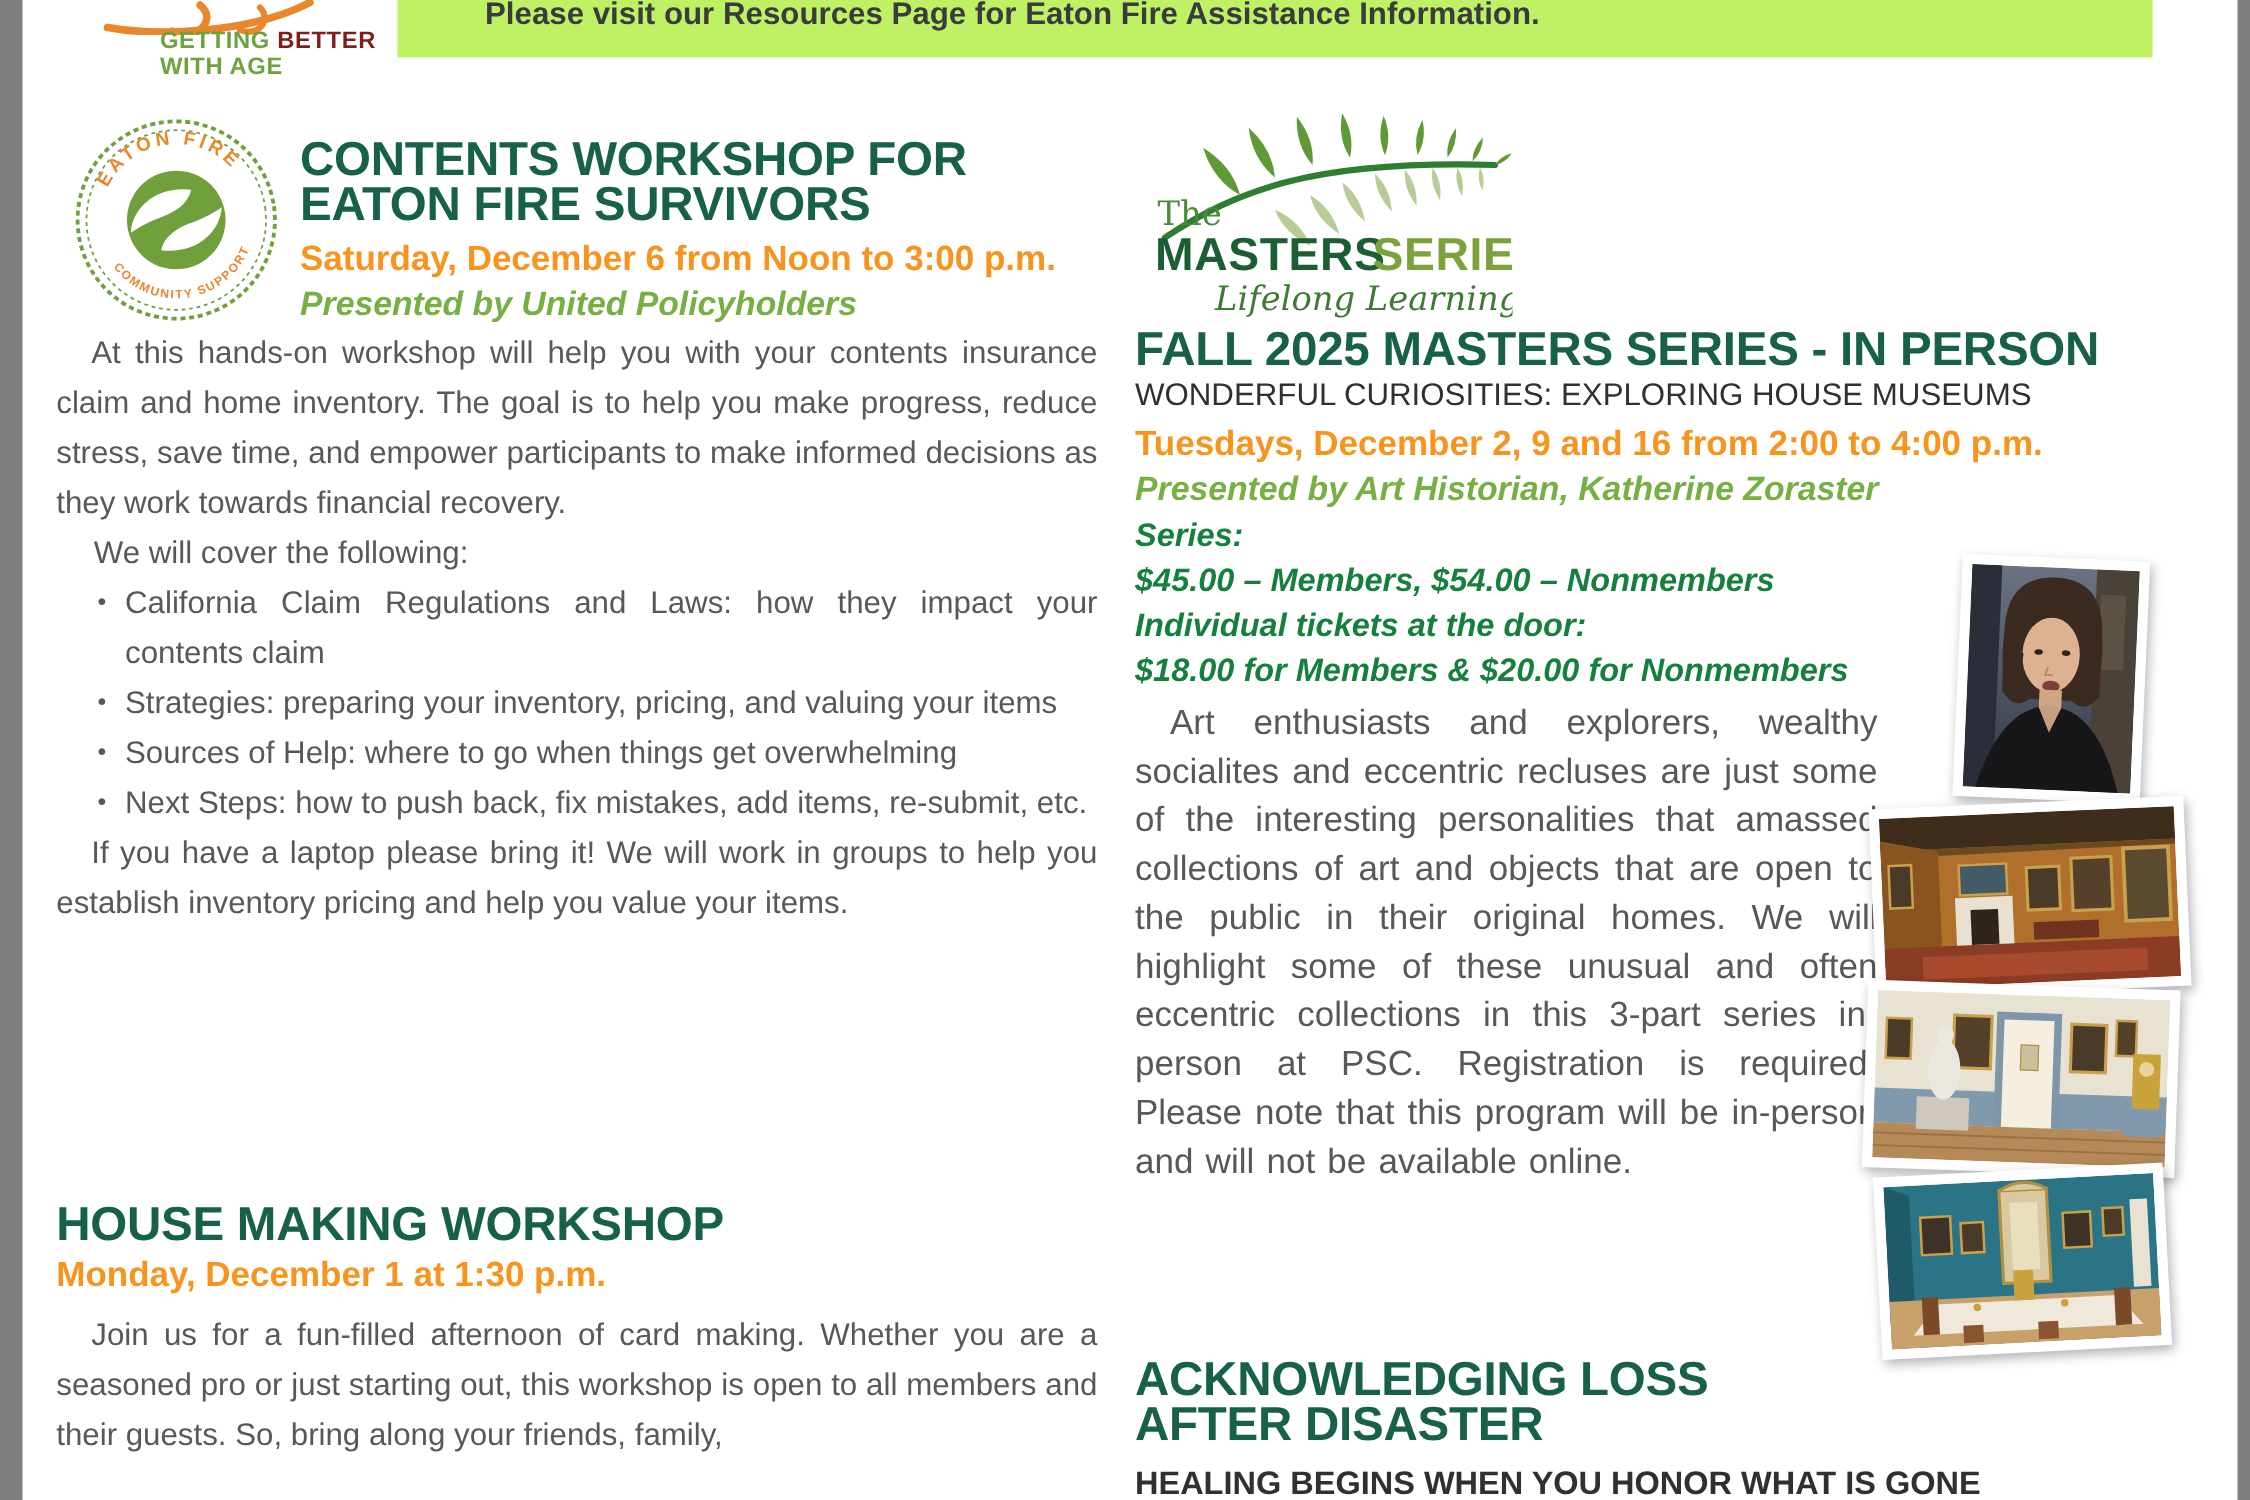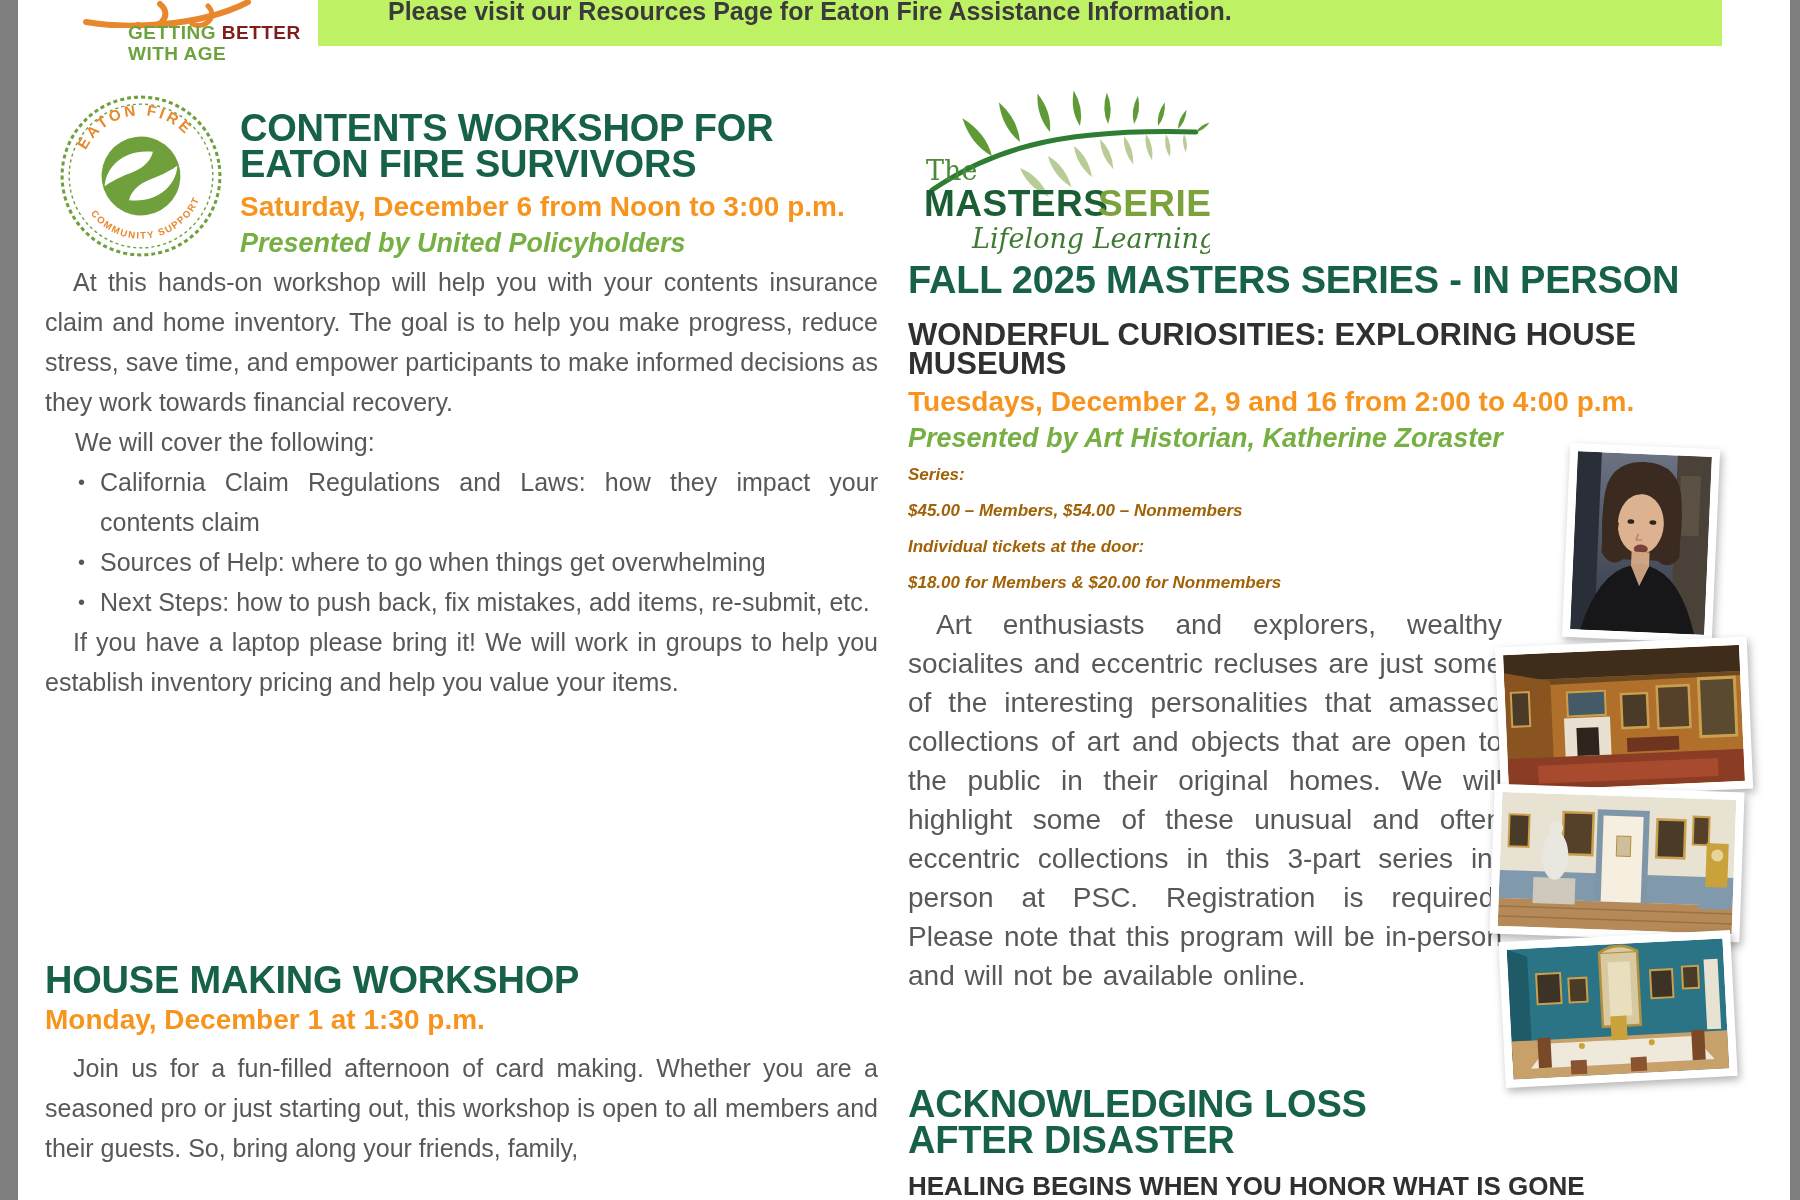--- a/index.html
+++ b/index.html
@@ -39,24 +39,24 @@
   ul.bullets{margin:0 0 0 33px;padding:0;list-style:none;}
   ul.bullets li{position:relative;padding-left:22px;text-align:justify;}
   ul.bullets li::before{content:"•";position:absolute;left:0;top:0;font-size:20px;color:#57585a;}
   .card-block{position:absolute;left:45px;top:962px;width:833px;}
   .card-block .dt-orange{margin-top:6px;}
   .card-block p{margin:12px 0 0 0;text-indent:28px;}
 
   
   .masters-logo{position:absolute;left:900px;top:76px;}
   .rc-text{position:absolute;left:908px;top:262px;width:850px;}
-  .rc-sub{color:#2f3031;font-weight:bold;font-size:31px;line-height:29px;margin-top:22px;}
+  .rc-sub{color:#2f3031;font-weight:normal;font-size:25px;line-height:29px;margin-top:4px;}
   .rc-text .dt-orange{margin-top:8px;}
   .rc-text .presenter{margin-top:5px;}
-  .pricing{color:#a16207;font-weight:bold;font-style:italic;font-size:17px;line-height:36px;margin-top:3px;}
+  .pricing{color:#15803d;font-weight:bold;font-style:italic;font-size:26px;line-height:36px;margin-top:3px;}
   .rc-body{width:594px;font-size:28px;line-height:39px;margin-top:4px;color:#57585a;text-align:justify;}
   .rc-body p{margin:0;text-indent:28px;word-spacing:2px;}
 
   .ack-block{position:absolute;left:908px;top:1086px;width:850px;}
   .ack-block .h-teal{width:540px;}
   .ack-sub{color:#2f3031;font-weight:bold;font-size:26px;margin-top:13px;white-space:nowrap;}
 
   
   .photo{position:absolute;background:#fff;padding:8px;box-shadow:2px 4px 9px rgba(0,0,0,.30);}
   .photo svg{display:block;}
@@ -113,20 +113,21 @@
     <div class="h-teal">CONTENTS WORKSHOP FOR EATON FIRE SURVIVORS</div>
     <div class="dt-orange">Saturday, December 6 from Noon to 3:00 p.m.</div>
     <div class="presenter">Presented by United Policyholders</div>
   </div>
 
   <div class="lc-body body-gray">
     <p>At this hands-on workshop will help you with your contents insurance claim and home inventory. The goal is to help you make progress, reduce stress, save time, and empower participants to make informed decisions as they work towards financial recovery.</p>
     <p class="cover-lead">We will cover the following:</p>
     <ul class="bullets">
       <li><span>California Claim Regulations and Laws: how they impact your contents claim</span></li>
+      <li><span>Strategies: preparing your inventory, pricing, and valuing your items</span></li>
       <li><span>Sources of Help: where to go when things get overwhelming</span></li>
       <li><span>Next Steps: how to push back, fix mistakes, add items, re-submit, etc.</span></li>
     </ul>
     <p>If you have a laptop please bring it! We will work in groups to help you establish inventory pricing and help you value your items.</p>
   </div>
 
   <div class="card-block">
     <div class="h-teal">HOUSE MAKING WORKSHOP</div>
     <div class="dt-orange">Monday, December 1 at 1:30 p.m.</div>
     <p class="body-gray">Join us for a fun-filled afternoon of card making. Whether you are a seasoned pro or just starting out, this workshop is open to all members and their guests. So, bring along your friends, family,</p>

